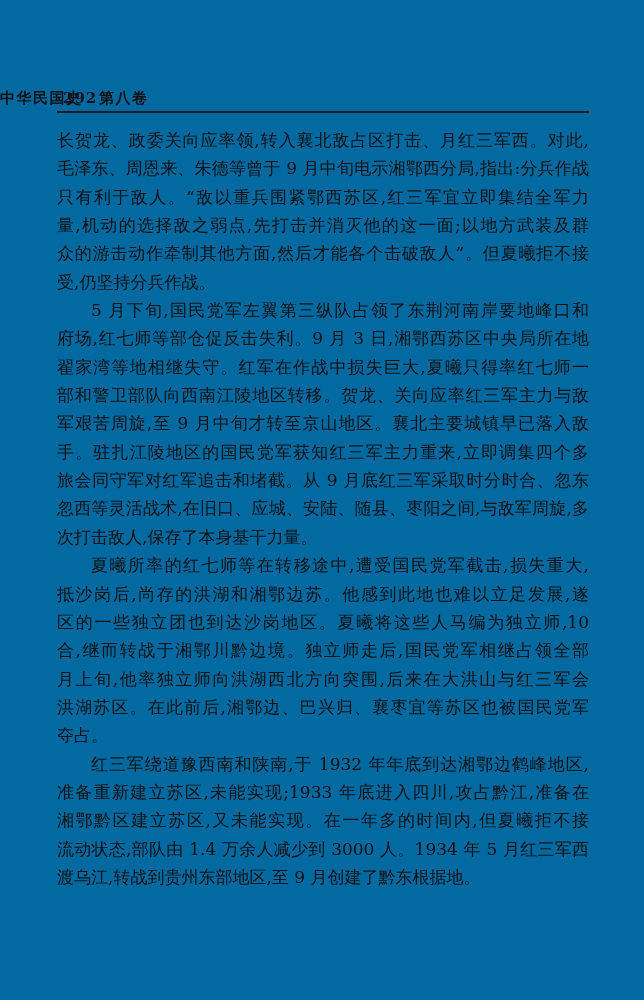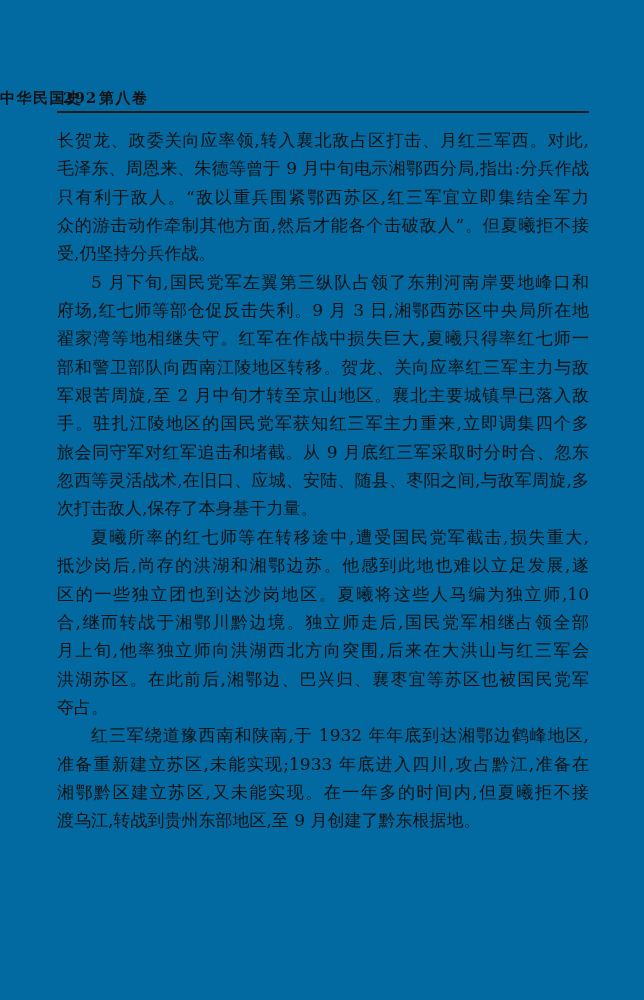--- a/index.html
+++ b/index.html
@@ -70,43 +70,45 @@
 
 <div class="page">
   <div class="page-number">292</div>
   <div class="running-header">中华民国史　第八卷</div>
   <div class="header-rule"></div>
   <div class="page-body">
       <div class="paragraph">
         <div class="line fill">长贺龙、政委关向应率领,转入襄北敌占区打击、月红三军西。对此,</div>
         <div class="line fill">毛泽东、周恩来、朱德等曾于 9 月中旬电示湘鄂西分局,指出:分兵作战</div>
         <div class="line fill">只有利于敌人。“敌以重兵围紧鄂西苏区,红三军宜立即集结全军力</div>
+        <div class="line fill">量,机动的选择敌之弱点,先打击并消灭他的这一面;以地方武装及群</div>
         <div class="line fill">众的游击动作牵制其他方面,然后才能各个击破敌人”。但夏曦拒不接</div>
         <div class="line last">受,仍坚持分兵作战。</div>
       </div>
       <div class="paragraph">
         <div class="line fill indent">5 月下旬,国民党军左翼第三纵队占领了东荆河南岸要地峰口和</div>
         <div class="line fill">府场,红七师等部仓促反击失利。9 月 3 日,湘鄂西苏区中央局所在地</div>
         <div class="line fill">翟家湾等地相继失守。红军在作战中损失巨大,夏曦只得率红七师一</div>
         <div class="line fill">部和警卫部队向西南江陵地区转移。贺龙、关向应率红三军主力与敌</div>
-        <div class="line fill">军艰苦周旋,至 2 月中旬才转至京山地区。襄北主要城镇早已落入敌</div>
+        <div class="line fill">军艰苦周旋,至 9 月中旬才转至京山地区。襄北主要城镇早已落入敌</div>
         <div class="line fill">手。驻扎江陵地区的国民党军获知红三军主力重来,立即调集四个多</div>
         <div class="line fill">旅会同守军对红军追击和堵截。从 9 月底红三军采取时分时合、忽东</div>
         <div class="line fill">忽西等灵活战术,在旧口、应城、安陆、随县、枣阳之间,与敌军周旋,多</div>
         <div class="line last">次打击敌人,保存了本身基干力量。</div>
       </div>
       <div class="paragraph">
         <div class="line fill indent">夏曦所率的红七师等在转移途中,遭受国民党军截击,损失重大,</div>
         <div class="line fill">抵沙岗后,尚存的洪湖和湘鄂边苏。他感到此地也难以立足发展,遂</div>
         <div class="line fill">区的一些独立团也到达沙岗地区。夏曦将这些人马编为独立师,10</div>
         <div class="line fill">合,继而转战于湘鄂川黔边境。独立师走后,国民党军相继占领全部</div>
         <div class="line fill">月上旬,他率独立师向洪湖西北方向突围,后来在大洪山与红三军会</div>
         <div class="line fill">洪湖苏区。在此前后,湘鄂边、巴兴归、襄枣宜等苏区也被国民党军</div>
         <div class="line last">夺占。</div>
       </div>
       <div class="paragraph">
         <div class="line fill indent">红三军绕道豫西南和陕南,于 1932 年年底到达湘鄂边鹤峰地区,</div>
         <div class="line fill">准备重新建立苏区,未能实现;1933 年底进入四川,攻占黔江,准备在</div>
         <div class="line fill">湘鄂黔区建立苏区,又未能实现。在一年多的时间内,但夏曦拒不接</div>
+        <div class="line fill">流动状态,部队由 1.4 万余人减少到 3000 人。1934 年 5 月红三军西</div>
         <div class="line last">渡乌江,转战到贵州东部地区,至 9 月创建了黔东根据地。</div>
       </div>
     </div>
 </div>
 
 </body></html>

